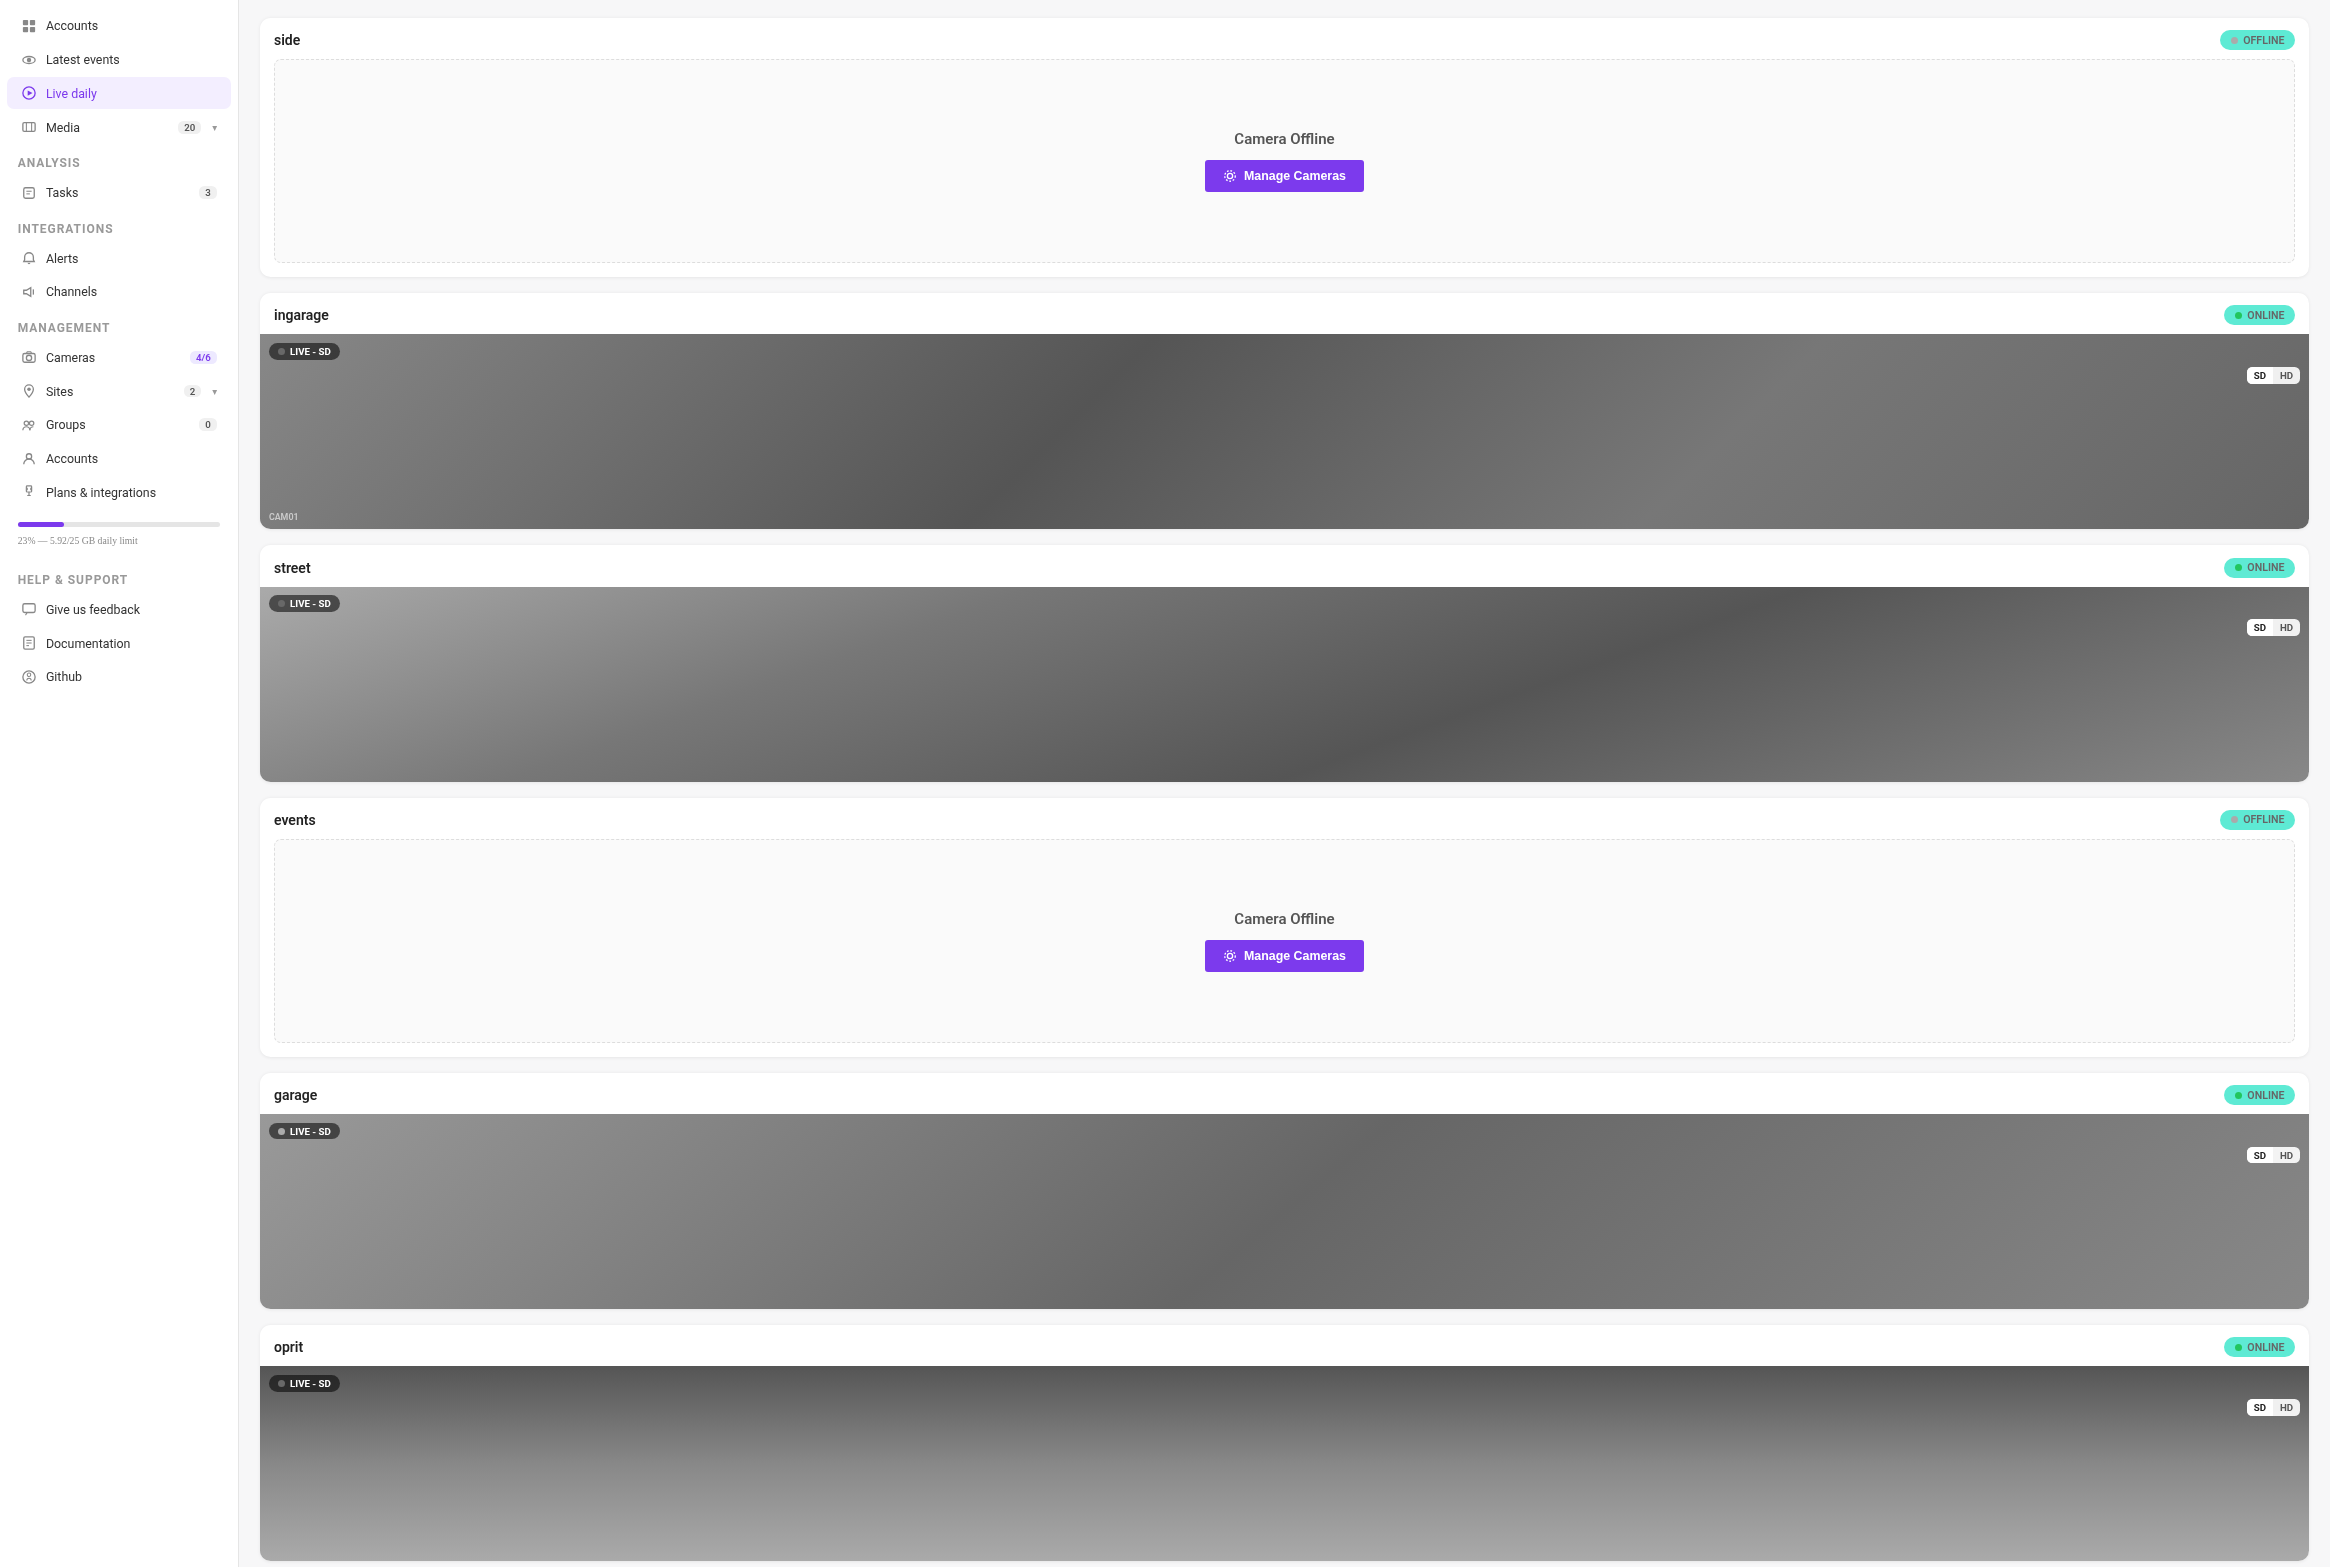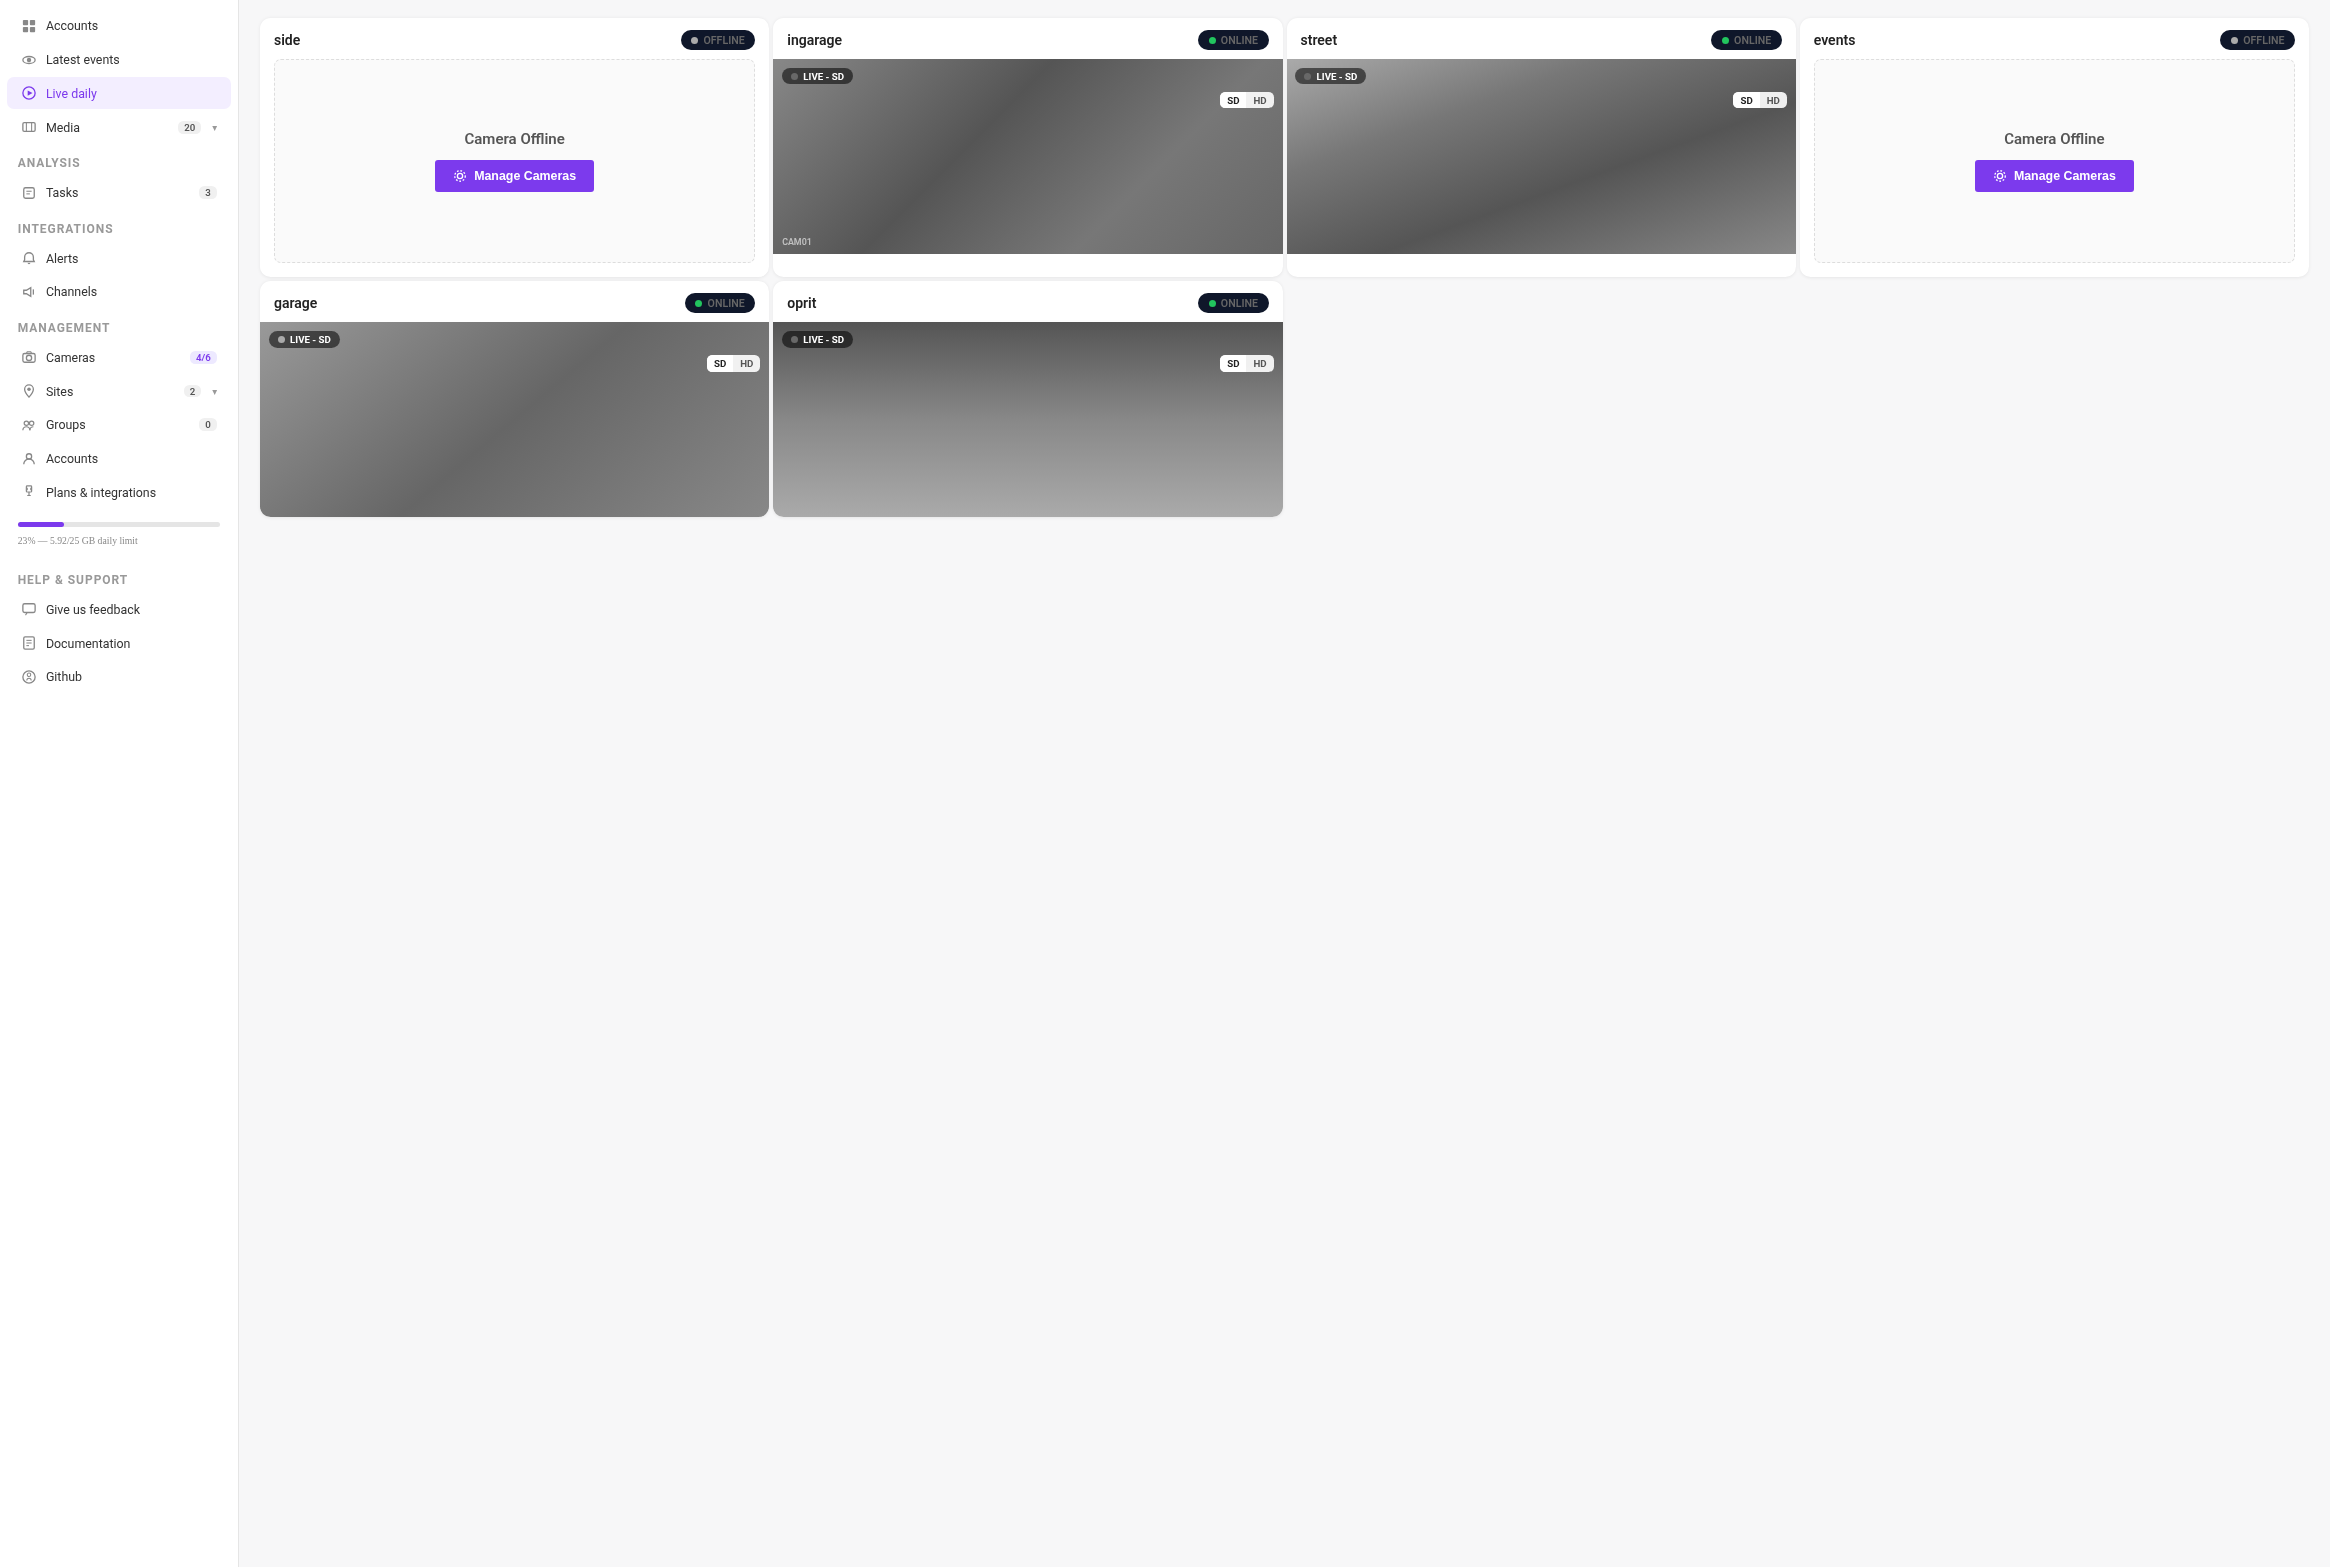--- a/index.html
+++ b/index.html
@@ -69,22 +69,22 @@
 
     
     .main-content {
       flex: 1;
       overflow-y: auto;
       padding: 17.7px 21px;
       background: #f7f7f8;
     }
     .camera-grid {
       display: grid;
-      grid-template-columns: 1fr 1fr 1fr 1fr;
-      gap: 4px;
+      grid-template-columns: 1fr;
+      gap: 16px;
     }
     .camera-card {
       background: #fff;
       border-radius: 10.6px;
       overflow: hidden;
       box-shadow: 0 0.9px 3.5px rgba(0,0,0,0.07);
     }
     .camera-card-header {
       display: flex;
       align-items: center;
@@ -93,21 +93,21 @@
     }
     .camera-name {
       font-size: 14px;
       font-weight: 600;
       color: #222;
     }
     .status-badge {
       display: flex;
       align-items: center;
       gap: 5.3px;
-      background: #0f172a;
+      background: #5eead4;
       border-radius: 17.7px;
       padding: 3.5px 10.6px;
       font-size: 10.6px;
       font-weight: 600;
       color: #666;
     }
     .status-dot {
       width: 7px;
       height: 7px;
       border-radius: 50%;

